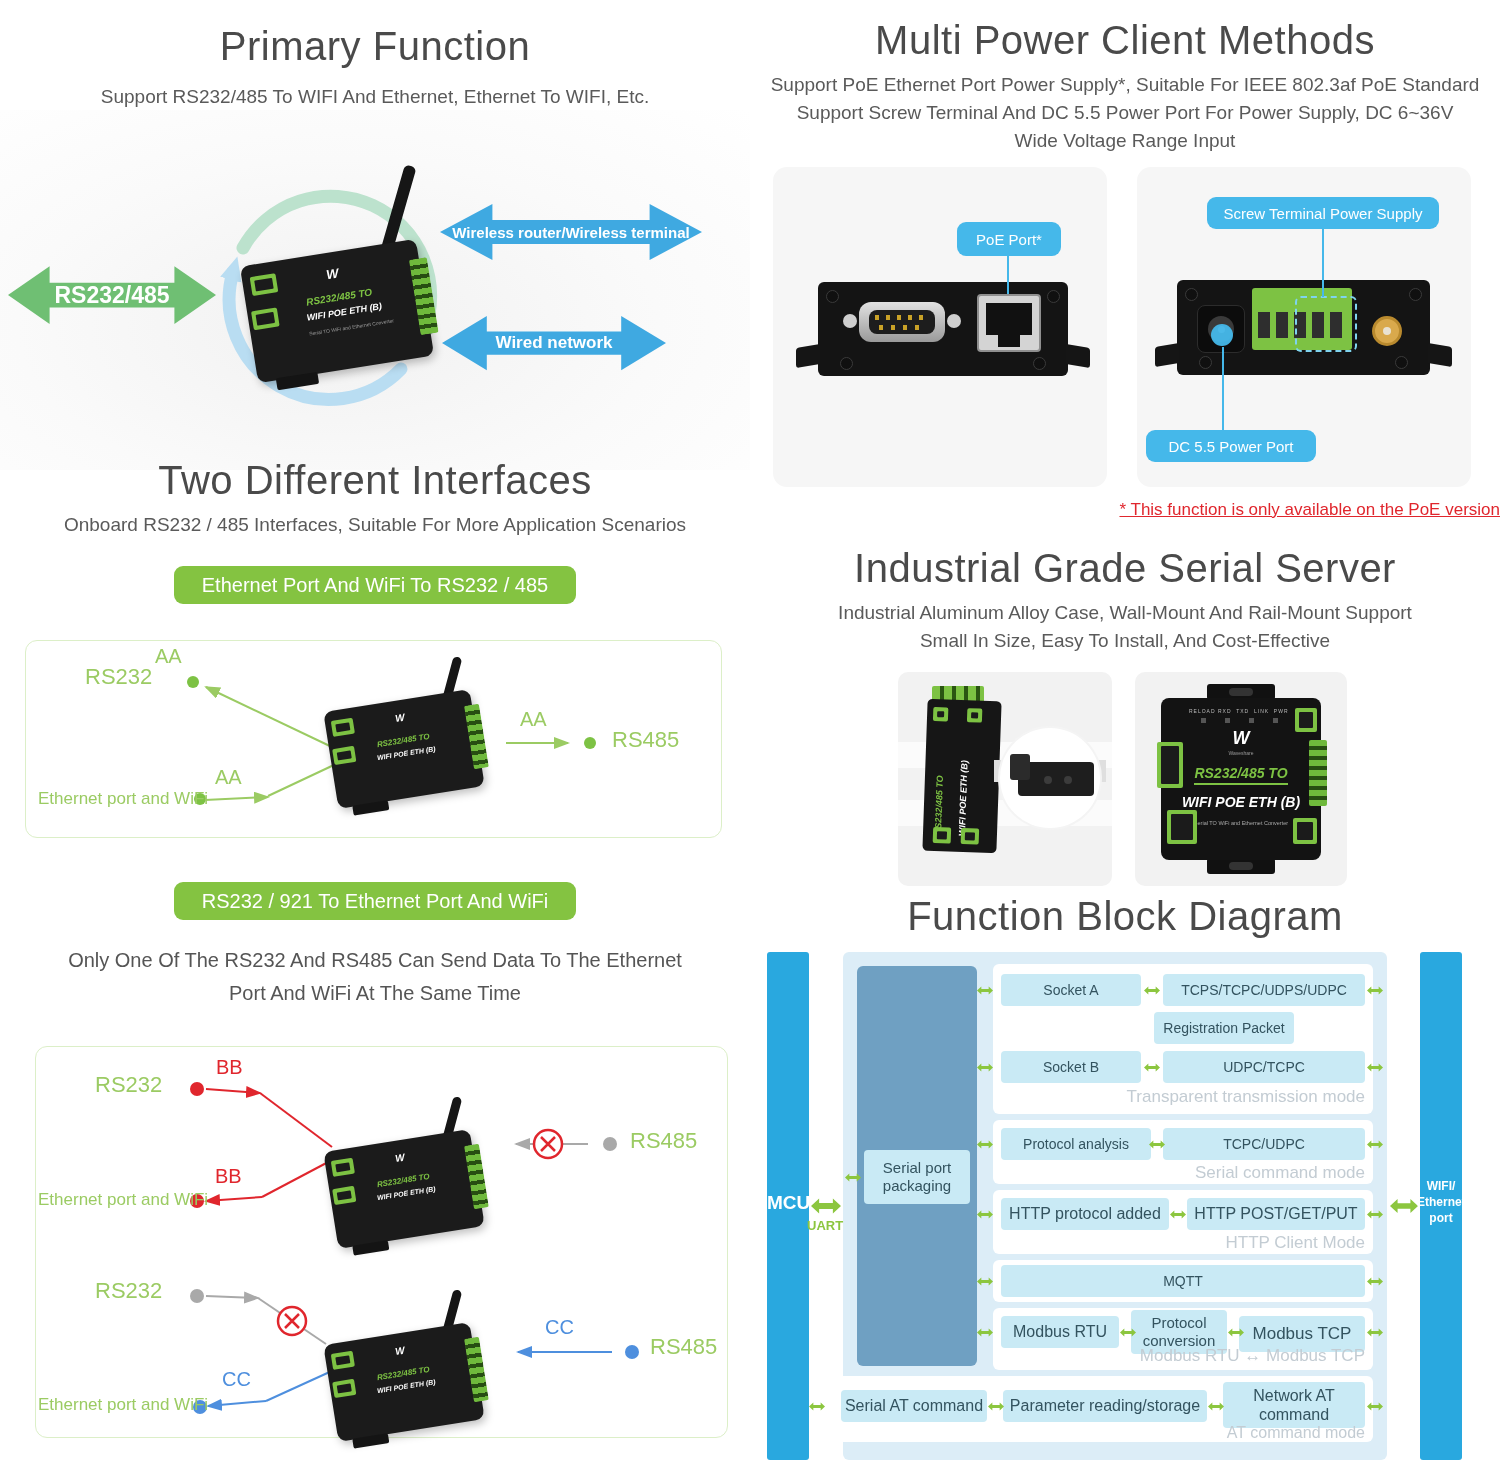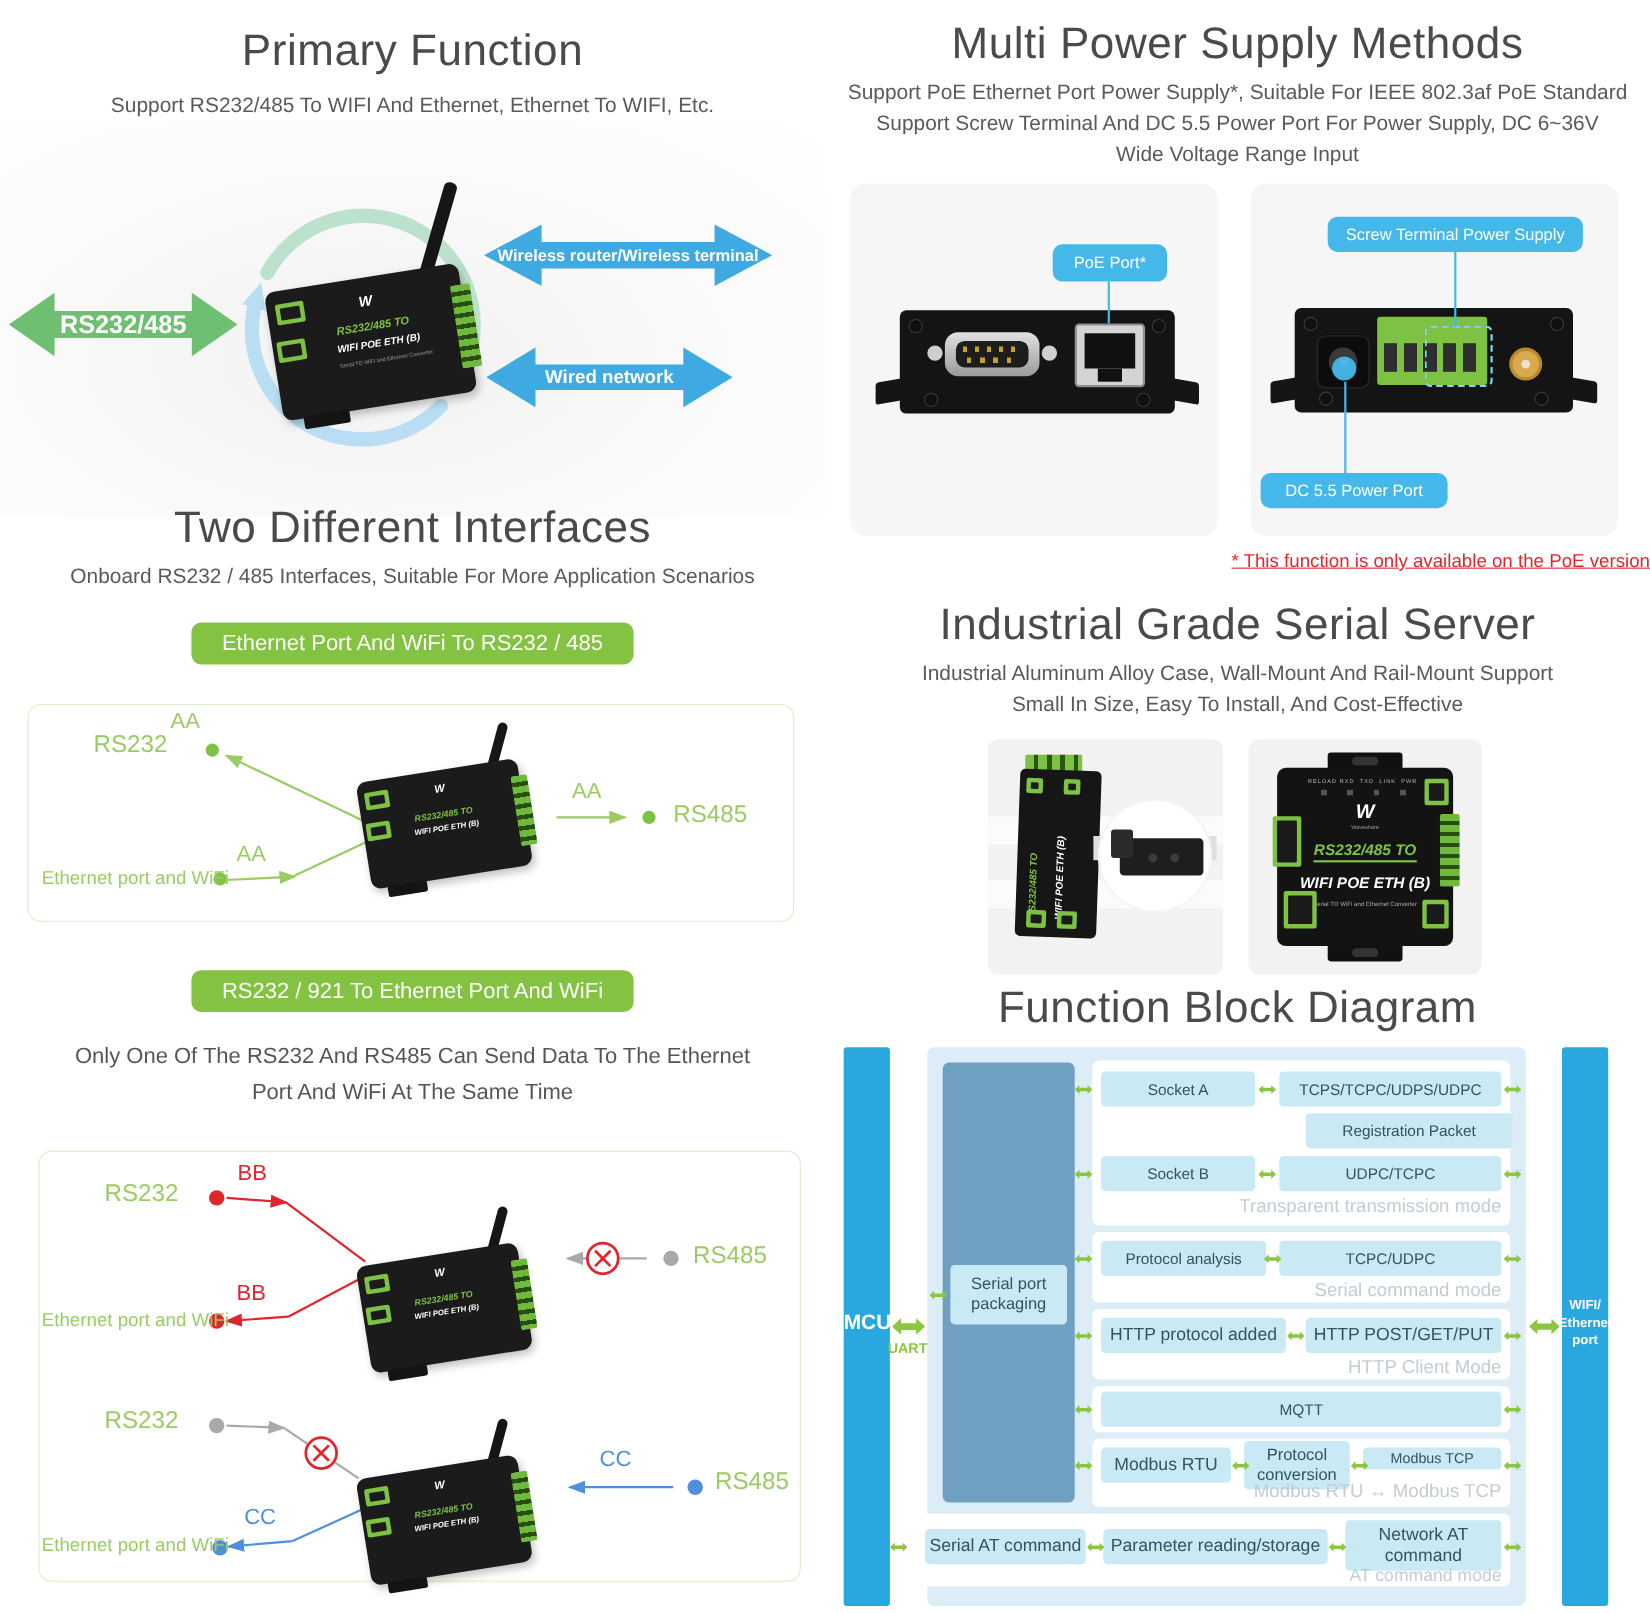--- a/index.html
+++ b/index.html
@@ -259,21 +259,21 @@
     <div class="gport" style="left:3px;top:38px;width:22px;height:16px">
         <i></i>
       </div>
     <div class="dlogo" style="left:70px;top:12px;font-size:10px">W</div>
     <div class="dl1" style="left:48px;top:36px;font-size:8px">RS232/485 TO</div>
     <div class="dl2" style="left:46px;top:50px;font-size:7px">WIFI POE ETH (B)</div>
     <div class="gterm" style="right:-7px;top:16px;width:15px;height:64px"></div>
     <div class="dear" style="left:14px;bottom:-9px;width:36px;height:10px"></div>
   </div>
 
-  <div class="h1" style="left:750px;top:18px">Multi Power Supply Methods</div>
+  <div class="h1" style="left:750px;top:18px">Multi Power Client Methods</div>
   <div class="sub" style="left:750px;top:74px">Support PoE Ethernet Port Power Supply*, Suitable For IEEE 802.3af PoE Standard</div>
   <div class="sub" style="left:750px;top:102px">Support Screw Terminal And DC 5.5 Power Port For Power Supply, DC 6~36V</div>
   <div class="sub" style="left:750px;top:130px">Wide Voltage Range Input</div>
 
   <div class="panel" style="left:773px;top:167px;width:334px;height:320px">
     <div class="callout" style="left:184px;top:55px;width:104px;height:34px">PoE Port*</div>
     <div class="cline" style="left:234px;top:89px;height:38px"></div>
     <div class="blk" style="left:45px;top:115px;width:250px;height:94px">
       <div class="screw" style="left:8px;top:8px"></div>
       <div class="screw" style="right:8px;top:8px"></div>
@@ -406,38 +406,38 @@
 
   <div class="wpanel" style="left:993px;top:964px;width:380px;height:150px"></div>
   <div class="wpanel" style="left:993px;top:1120px;width:380px;height:64px"></div>
   <div class="wpanel" style="left:993px;top:1190px;width:380px;height:64px"></div>
   <div class="wpanel" style="left:993px;top:1260px;width:380px;height:42px"></div>
   <div class="wpanel" style="left:993px;top:1308px;width:380px;height:62px"></div>
   <div class="wpanel" style="left:825px;top:1376px;width:548px;height:66px"></div>
 
   <div class="cbox" style="left:1001px;top:974px;width:140px;height:32px">Socket A</div>
   <div class="cbox" style="left:1163px;top:974px;width:202px;height:32px">TCPS/TCPC/UDPS/UDPC</div>
-  <div class="cbox" style="left:1187px;top:1012px;width:188px;height:32px">Registration Packet</div>
+  <div class="cbox" style="left:1154px;top:1012px;width:140px;height:32px">Registration Packet</div>
   <div class="cbox" style="left:1001px;top:1051px;width:140px;height:32px">Socket B</div>
   <div class="cbox" style="left:1163px;top:1051px;width:202px;height:32px">UDPC/TCPC</div>
   <div class="mode" style="left:993px;top:1087px;width:372px">Transparent transmission mode</div>
 
   <div class="cbox" style="left:1001px;top:1128px;width:150px;height:32px">Protocol analysis</div>
   <div class="cbox" style="left:1163px;top:1128px;width:202px;height:32px">TCPC/UDPC</div>
   <div class="mode" style="left:993px;top:1163px;width:372px">Serial command mode</div>
 
   <div class="cbox" style="left:1001px;top:1198px;width:168px;height:32px;font-size:16px">HTTP protocol added</div>
   <div class="cbox" style="left:1187px;top:1198px;width:178px;height:32px;font-size:16px">HTTP POST/GET/PUT</div>
   <div class="mode" style="left:993px;top:1233px;width:372px">HTTP Client Mode</div>
 
   <div class="cbox" style="left:1001px;top:1265px;width:364px;height:32px">MQTT</div>
 
   <div class="cbox" style="left:1001px;top:1316px;width:118px;height:32px;font-size:16px">Modbus RTU</div>
   <div class="cbox" style="left:1131px;top:1310px;width:96px;height:44px;font-size:15px">Protocol conversion</div>
-  <div class="cbox" style="left:1239px;top:1316px;width:126px;height:20px;font-size:13px">Modbus TCP</div>
+  <div class="cbox" style="left:1239px;top:1316px;width:126px;height:36px;font-size:17px">Modbus TCP</div>
   <div class="mode" style="left:993px;top:1346px;width:372px">Modbus RTU ↔ Modbus TCP</div>
 
   <div class="cbox" style="left:841px;top:1390px;width:146px;height:32px;font-size:16px">Serial AT command</div>
   <div class="cbox" style="left:1003px;top:1390px;width:204px;height:32px;font-size:16px">Parameter reading/storage</div>
   <div class="cbox" style="left:1223px;top:1382px;width:142px;height:46px;font-size:16px">Network AT command</div>
   <div class="mode" style="left:825px;top:1424px;width:540px;font-size:16px">AT command mode</div>
 
   <svg class="ma" style="left:845px;top:1172px;width:16px;height:11px">
       <use href="#dbl"></use>
     </svg>

